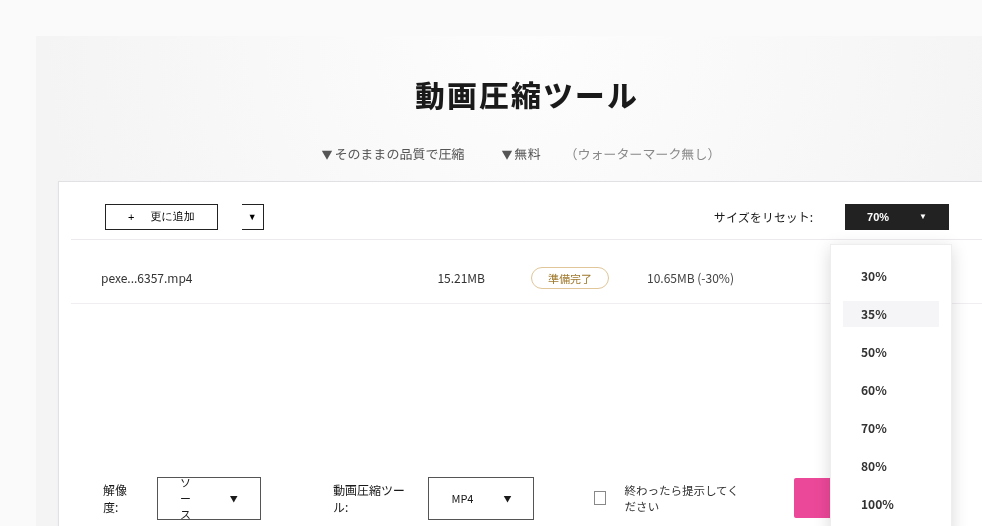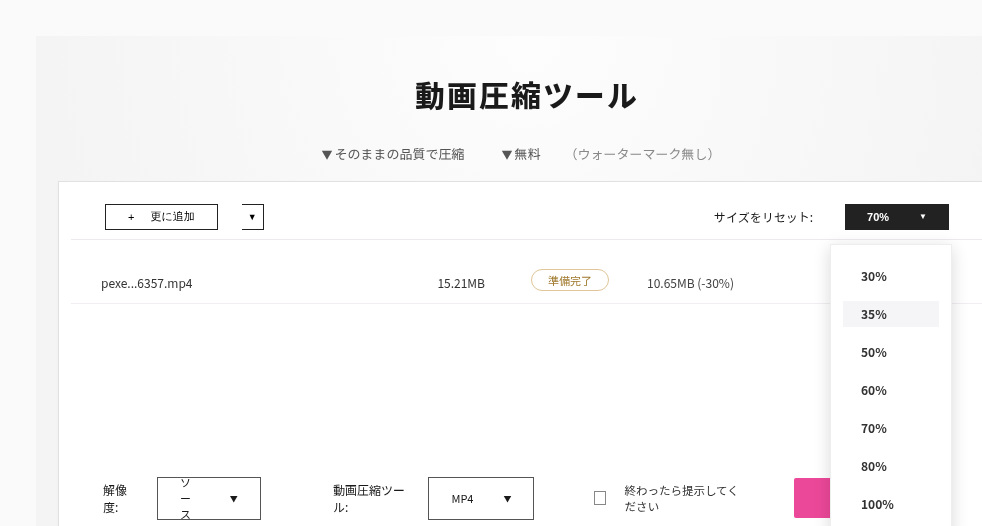--- a/index.html
+++ b/index.html
@@ -20,21 +20,21 @@
   .btn-group { display: flex; }
   .btn-add { height: 26px; border: 1px solid #222; background: #fff; font-size: 11px; padding: 0 10px; display: flex; align-items: center; cursor: pointer; }
   .btn-add .plus { margin-right: 4px; font-weight: 400; }
   .btn-caret { height: 26px; width: 22px; border: 1px solid #222; border-left: none; background: #fff; display: flex; align-items: center; justify-content: center; cursor: pointer; font-size: 9px; }
   .tool-spacer { flex: 1; }
   .reset-label { font-size: 12px; margin-right: 8px; }
   .reset-btn { height: 26px; background: #222; color: #fff; font-size: 11px; font-weight: 700; padding: 0 10px; display: flex; align-items: center; gap: 6px; cursor: pointer; border: none; }
   .reset-btn .car { font-size: 8px; }
 
   
-  .file-row { height: 52px; border-bottom: 1px solid #f0eef0; display: flex; align-items: flex-end; padding: 0 18px; font-size: 12px; color: #333; }
+  .file-row { height: 52px; border-bottom: 1px solid #f0eef0; display: flex; align-items: center; padding: 0 18px; font-size: 12px; color: #333; }
   .file-name { width: 290px; overflow: hidden; text-overflow: ellipsis; white-space: nowrap; }
   .file-size { width: 70px; text-align: right; }
   .status-pill { margin-left: 34px; height: 22px; border: 1px solid #e0c699; color: #a07a2e; border-radius: 11px; padding: 0 16px; display: flex; align-items: center; font-size: 11px; }
   .est { margin-left: 26px; color: #444; }
 
   
   .dropdown { position: absolute; top: 40px; right: -3px; width: 122px; background: #fff; border: 1px solid #eee; box-shadow: 0 4px 16px rgba(0,0,0,0.15); padding: 6px 0; z-index: 10; }
   .dropdown .item { height: 26px; display: flex; align-items: center; padding-left: 18px; font-size: 12px; color: #333; cursor: pointer; font-weight: bold; }
   .dropdown .item:hover, .dropdown .item.hover { background: #f5f5f7; }
 

